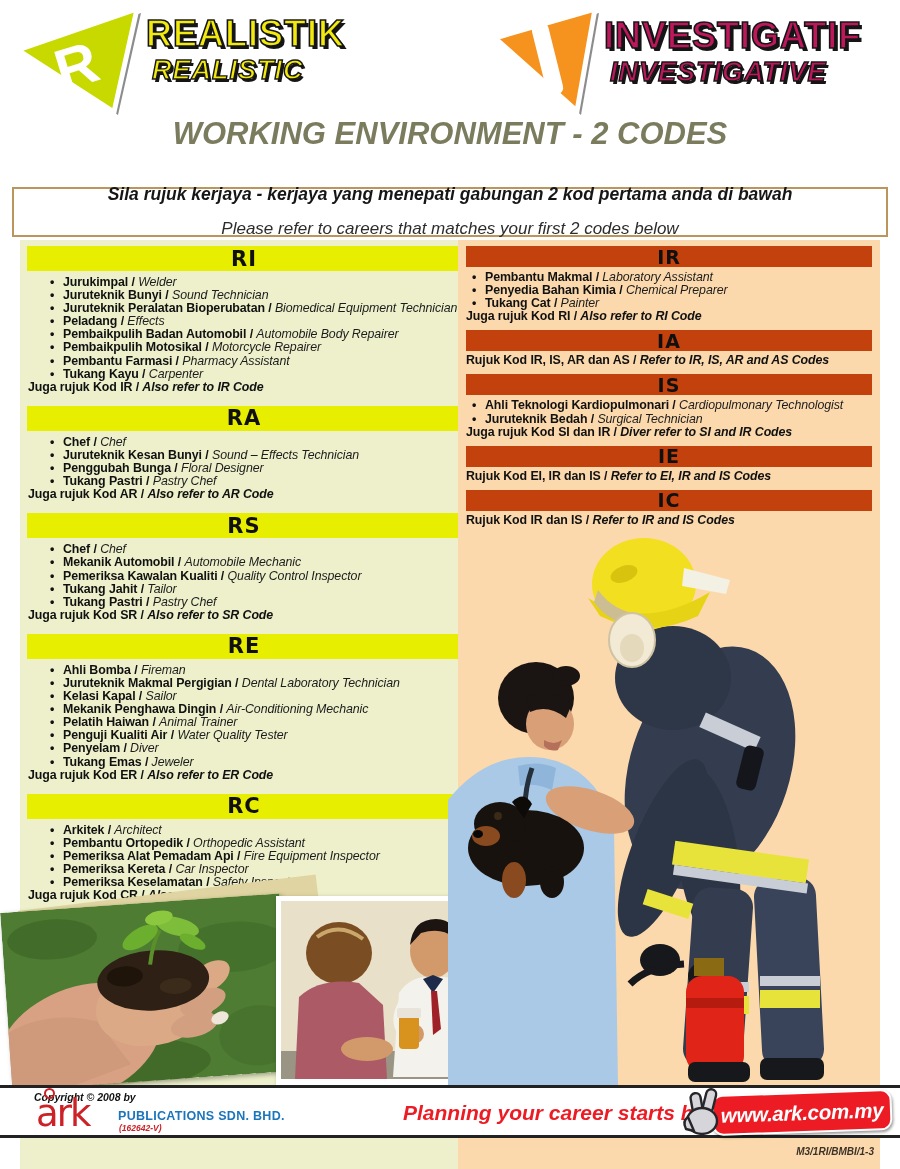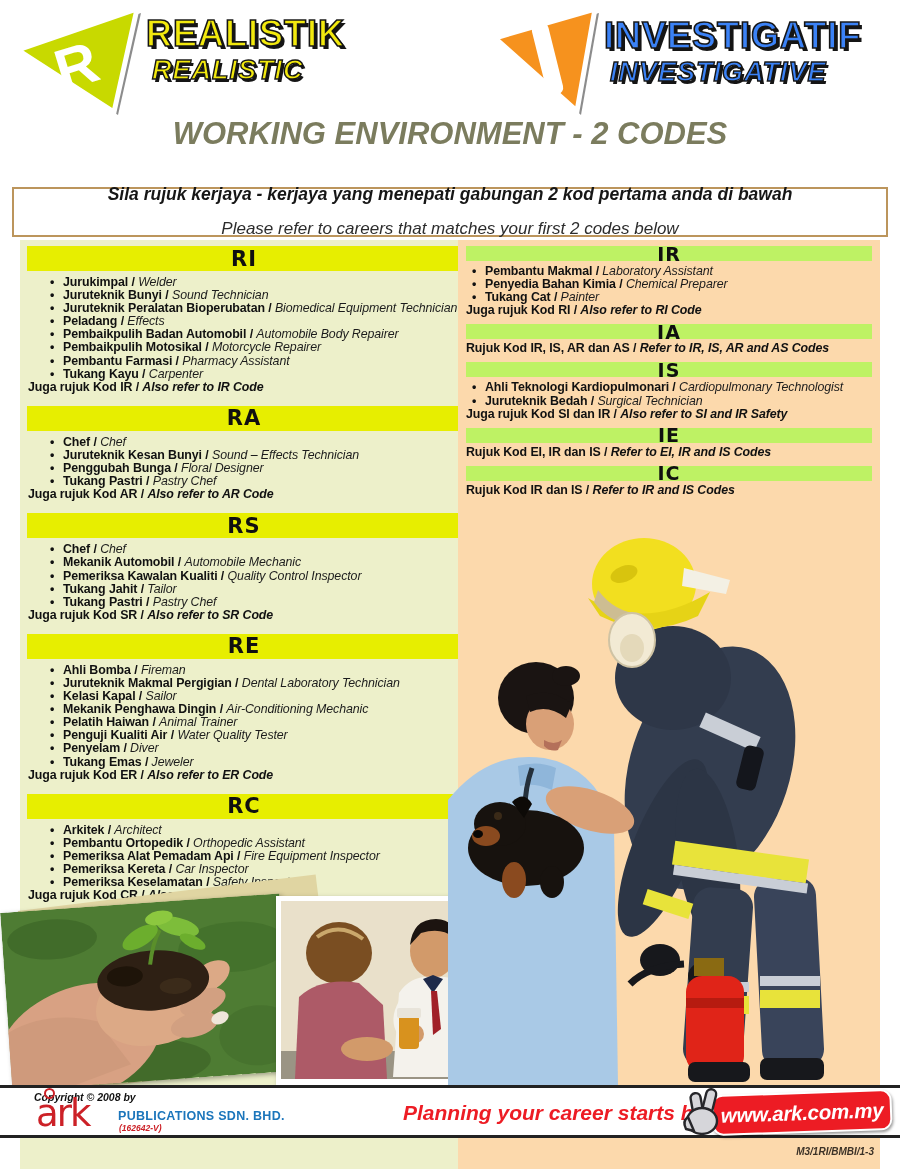--- a/index.html
+++ b/index.html
@@ -11,21 +11,21 @@
   .logo-left{left:14px;top:6px;}
   .logo-right{left:492px;top:6px;}
   .logo-text{position:absolute;z-index:3;line-height:1;}
   .lt-left{left:146px;top:16px;}
   .lt-right{left:604px;top:18px;}
   .logo-title{font-weight:bold;font-size:36px;letter-spacing:1px;
     -webkit-text-stroke:1.6px #151515;text-shadow:3px 3px 0 #151515;}
   .logo-sub{font-weight:bold;font-style:italic;font-size:27px;margin-top:5px;margin-left:6px;letter-spacing:1px;
     -webkit-text-stroke:1.4px #151515;text-shadow:2.5px 2.5px 0 #151515;}
   .c-green{color:#f2e90e;}
-  .c-orange{color:#3b82f6;}
+  .c-orange{color:#be185d;}
 
   
   .title-block{position:absolute;left:0;top:116px;width:100%;text-align:center;z-index:2;line-height:1.15;}
   .title-my{font-size:38px;font-weight:bold;color:#7b7c5e;letter-spacing:0.5px;}
   .title-en{font-size:31px;font-style:italic;font-weight:bold;color:#7b7c5e;}
 
   
   .instruction-box{position:absolute;left:12px;right:12px;top:187px;height:46px;border:2px solid #bc955c;
     background:#fff;display:flex;flex-direction:column;align-items:center;justify-content:center;z-index:2;line-height:1.25;gap:12px;}
   .inst-my{font-size:17.5px;font-weight:bold;font-style:italic;color:#161616;}
@@ -33,21 +33,21 @@
 
   
   .panel{position:absolute;top:240px;height:929px;z-index:1;}
   .panel-left{left:20px;width:448px;background:#edf0ca;}
   .panel-right{left:458px;width:422px;background:#fcd9ac;}
 
   .sec-header{display:flex;align-items:center;justify-content:center;font-weight:bold;
     font-family:"DejaVu Sans",sans-serif;color:#101010;}
   .panel-left .sec-header{height:25px;margin:12px 7px 4px 7px;background:#e7ee00;font-size:21px;letter-spacing:1px;}
   .panel-left .sec-header:first-child{margin-top:6px;}
-  .panel-right .sec-header{height:15px;margin:7px 8px 3px 8px;background:#bef264;font-size:19px;letter-spacing:1px;}
+  .panel-right .sec-header{height:21px;margin:7px 8px 3px 8px;background:#c2410c;font-size:19px;letter-spacing:1px;}
   .panel-right .sec-header:first-child{margin-top:6px;}
 
   ul.career-list{margin:0;padding:1px 4px 0 30px;list-style:none;}
   .panel-right ul.career-list{padding-left:14px;}
   ul.career-list li{position:relative;padding-left:13px;font-size:12.4px;line-height:13.1px;white-space:nowrap;letter-spacing:-0.1px;}
   ul.career-list li::before{content:"\2022";position:absolute;left:0;top:0;font-weight:bold;}
   .my{font-weight:bold;}
   .en{font-style:italic;color:#1c1c1c;}
   .slash{font-weight:bold;}
 
@@ -179,21 +179,21 @@
         <li><span class="my">Tukang Cat</span><span class="slash"> / </span><span class="en">Painter</span></li>
       </ul>
       <div class="sec-note"><span>Juga rujuk Kod RI / </span><span class="note-en">Also refer to RI Code</span></div>
       <div class="sec-header">IA</div>
       <div class="sec-note"><span>Rujuk Kod IR, IS, AR dan AS / </span><span class="note-en">Refer to IR, IS, AR and AS Codes</span></div>
       <div class="sec-header">IS</div>
       <ul class="career-list">
         <li><span class="my">Ahli Teknologi Kardiopulmonari</span><span class="slash"> / </span><span class="en">Cardiopulmonary Technologist</span></li>
         <li><span class="my">Juruteknik Bedah</span><span class="slash"> / </span><span class="en">Surgical Technician</span></li>
       </ul>
-      <div class="sec-note"><span>Juga rujuk Kod SI dan IR / </span><span class="note-en">Also refer to SI and IR Safety</span></div>
+      <div class="sec-note"><span>Juga rujuk Kod SI dan IR / </span><span class="note-en">Diver refer to SI and IR Codes</span></div>
       <div class="sec-header">IE</div>
       <div class="sec-note"><span>Rujuk Kod EI, IR dan IS / </span><span class="note-en">Refer to EI, IR and IS Codes</span></div>
       <div class="sec-header">IC</div>
       <div class="sec-note"><span>Rujuk Kod IR dan IS / </span><span class="note-en">Refer to IR and IS Codes</span></div>
     </div>
 
   <div class="backdrop"></div>
   <div class="photoA">
     <svg width="280" height="178" viewBox="0 0 280 178">
       <rect width="280" height="178" fill="#4e7c33"></rect>

